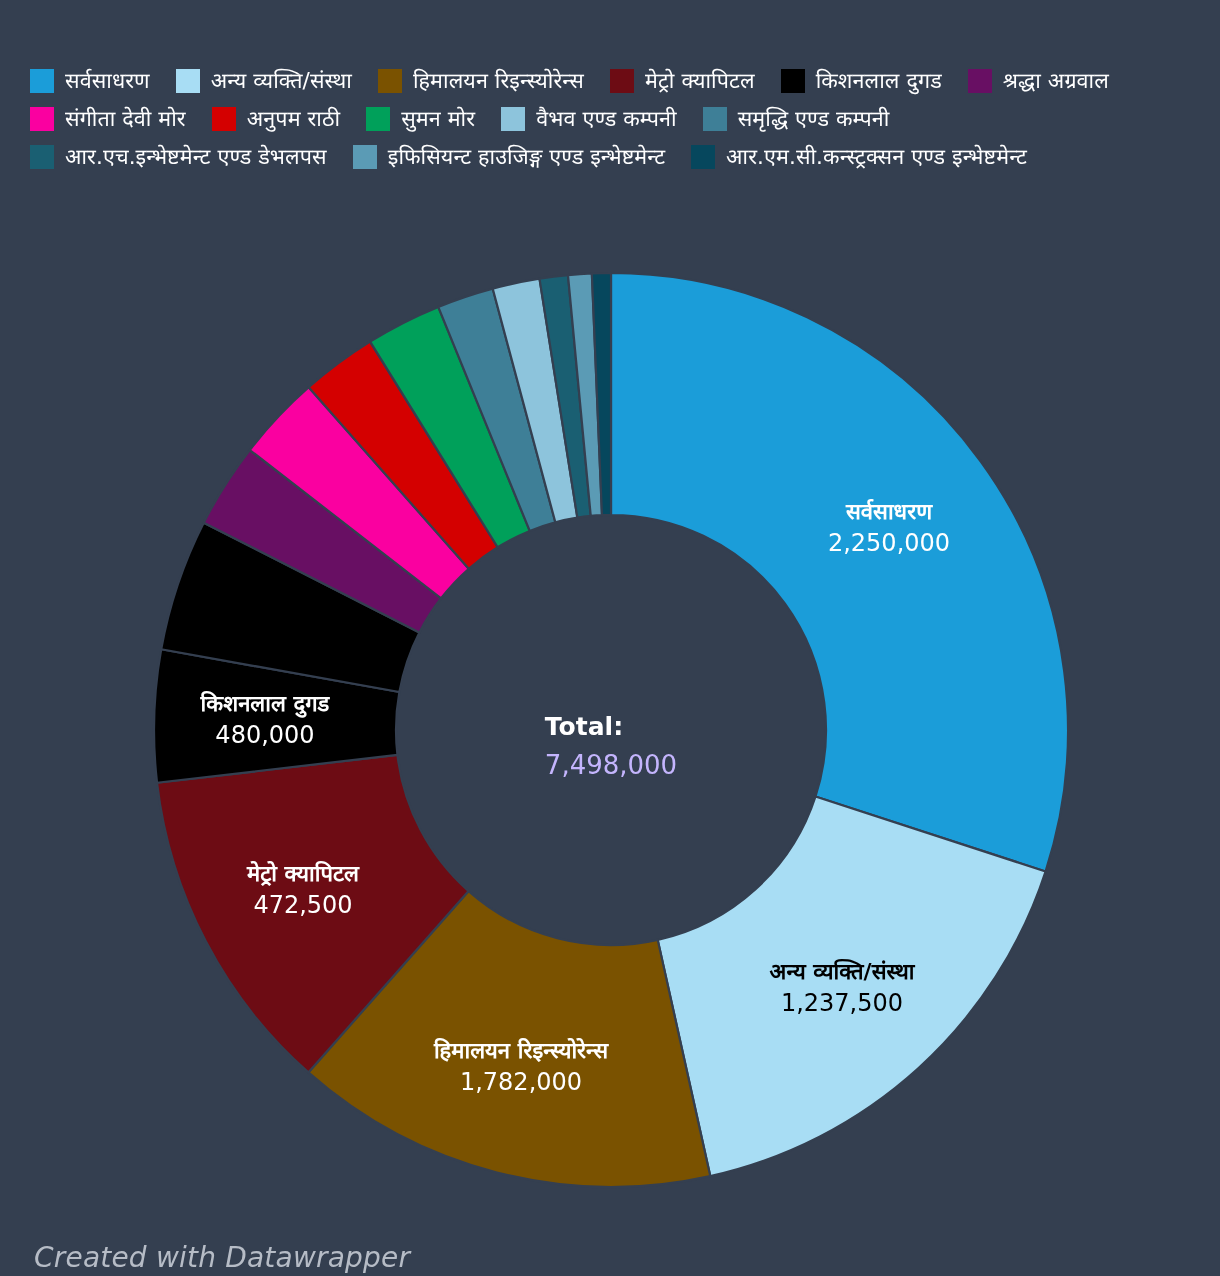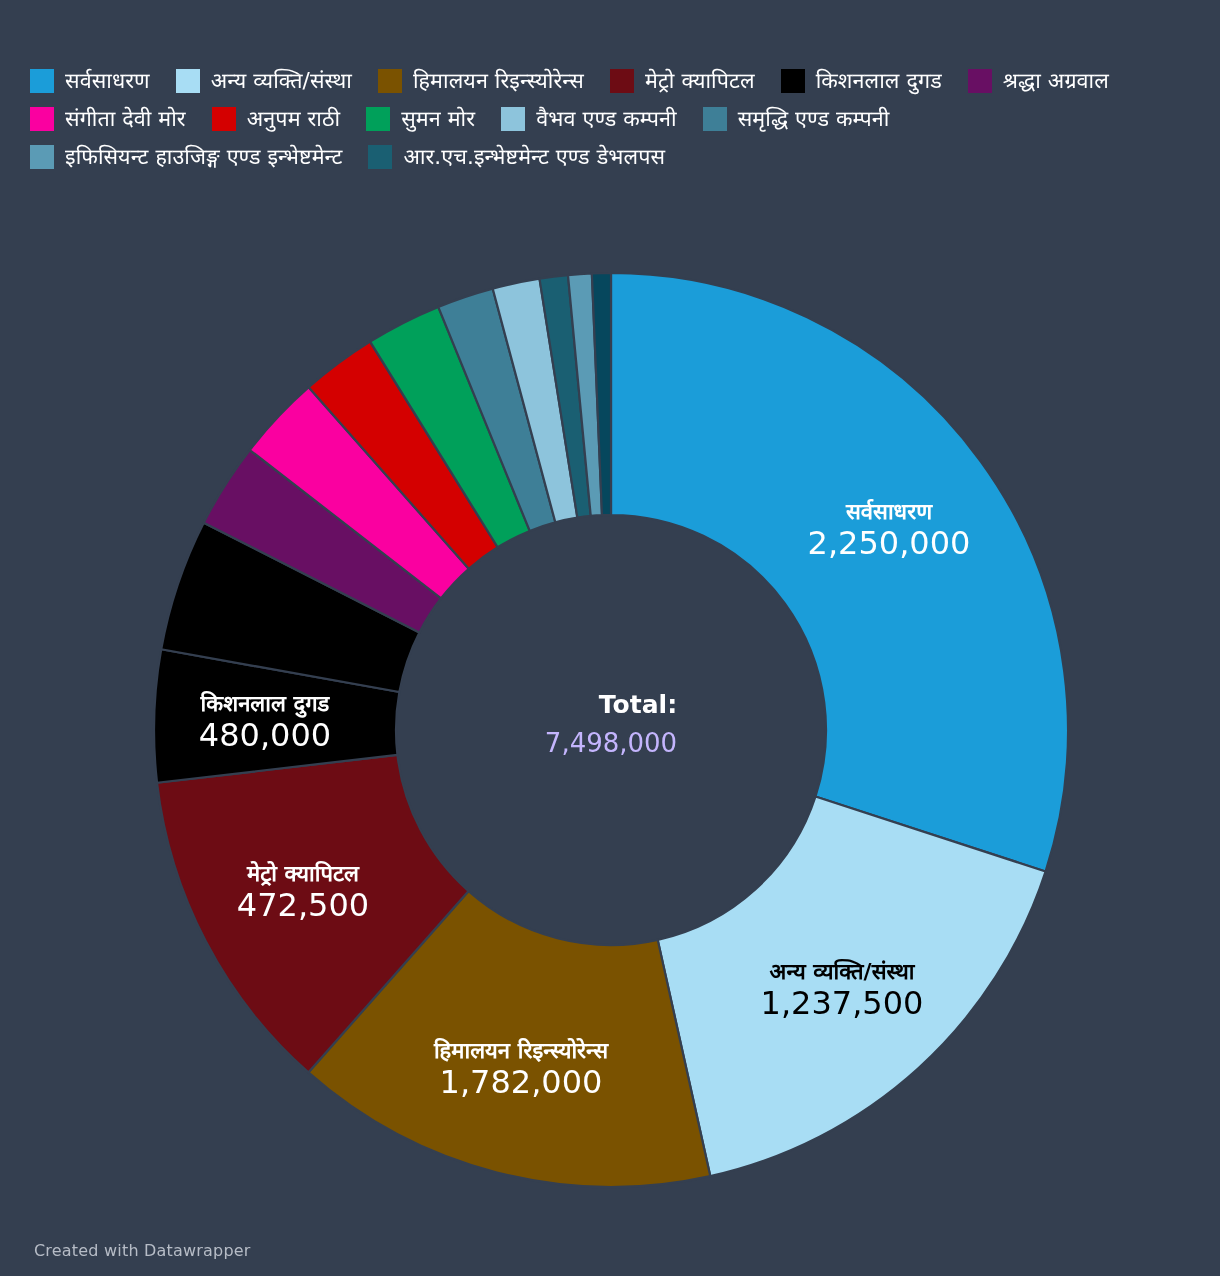--- a/index.html
+++ b/index.html
@@ -78,35 +78,35 @@
     pointer-events: none;
     white-space: nowrap;
   }
   .slice-label .sl-name {
     font-size: 22px;
     font-weight: bold;
     line-height: 30px;
     display: block;
   }
   .slice-label .sl-value {
-    font-size: 32px;
+    font-size: 24px;
     font-weight: normal;
     line-height: 32px;
     display: block;
   }
   .sl-light .sl-name, .sl-light .sl-value { color: #ffffff; }
   .sl-dark  .sl-name, .sl-dark  .sl-value { color: #000000; }
 
   
   #center-total {
     position: absolute;
     left: 611px;
-    top: 688px;
+    top: 710px;
     transform: translate(-50%, -50%);
-    text-align: right;
+    text-align: left;
     white-space: nowrap;
   }
   #center-total .ct-label {
     display: block;
     color: #ffffff;
     font-size: 25px;
     font-weight: bold;
     line-height: 38px;
   }
   #center-total .ct-value {
@@ -114,22 +114,23 @@
     color: #c4b5fd;
     font-size: 26px;
     line-height: 38px;
   }
   
   #footer {
     position: absolute;
     left: 34px;
     top: 1205px;
     color: #b6bcc6;
-    font-size: 16px;
+    font-size: 28px;
     letter-spacing: 0.2px;
+    font-style: italic;
   }
 </style>
 </head>
 <body>
 
 <div id="chart-root">
 
   <div id="legend">
       <div class="legend-item">
         <span class="legend-swatch" style="background: rgb(27, 157, 217);"></span>
@@ -169,26 +170,30 @@
       </div>
       <div class="legend-item">
         <span class="legend-swatch" style="background: rgb(141, 196, 220);"></span>
         <span class="legend-label">वैभव एण्ड कम्पनी</span>
       </div>
       <div class="legend-item">
         <span class="legend-swatch" style="background: rgb(62, 127, 151);"></span>
         <span class="legend-label">समृद्धि एण्ड कम्पनी</span>
       </div>
       <div class="legend-item">
+        <span class="legend-swatch" style="background: rgb(26, 95, 114);"></span>
+        <span class="legend-label">आर.एच.इन्भेष्टमेन्ट एण्ड डेभलपस</span>
+      </div>
+      <div class="legend-item">
         <span class="legend-swatch" style="background: rgb(91, 155, 181);"></span>
         <span class="legend-label">इफिसियन्ट हाउजिङ्ग एण्ड इन्भेष्टमेन्ट</span>
       </div>
       <div class="legend-item">
-        <span class="legend-swatch" style="background: rgb(26, 95, 114);"></span>
-        <span class="legend-label">आर.एच.इन्भेष्टमेन्ट एण्ड डेभलपस</span>
+        <span class="legend-swatch" style="background: rgb(6, 71, 93);"></span>
+        <span class="legend-label">आर.एम.सी.कन्स्ट्रक्सन एण्ड इन्भेष्टमेन्ट</span>
       </div>
     </div>
 
   <div id="donut-wrap">
     <svg id="donut-svg" width="1220" height="1276" viewBox="0 0 1220 1276">
         <path d="M 611.00 237.00 A 457 457 0 0 1 1045.54 835.49 L 815.44 760.57 A 215 215 0 0 0 611.00 479.00 Z" fill="#1b9dd9" class="slice-path"></path>
         <path d="M 1045.54 835.49 A 457 457 0 0 1 710.26 1140.09 L 657.70 903.87 A 215 215 0 0 0 815.44 760.57 Z" fill="#a8ddf4" class="slice-path"></path>
         <path d="M 710.26 1140.09 A 457 457 0 0 1 308.34 1036.41 L 468.61 855.09 A 215 215 0 0 0 657.70 903.87 Z" fill="#7a5200" class="slice-path"></path>
         <path d="M 308.34 1036.41 A 457 457 0 0 1 157.06 746.78 L 397.44 718.83 A 215 215 0 0 0 468.61 855.09 Z" fill="#6d0c14" class="slice-path"></path>
         <path d="M 157.06 746.78 A 457 457 0 0 1 161.19 613.28 L 399.38 656.03 A 215 215 0 0 0 397.44 718.83 Z" fill="#000000" class="slice-path"></path>

